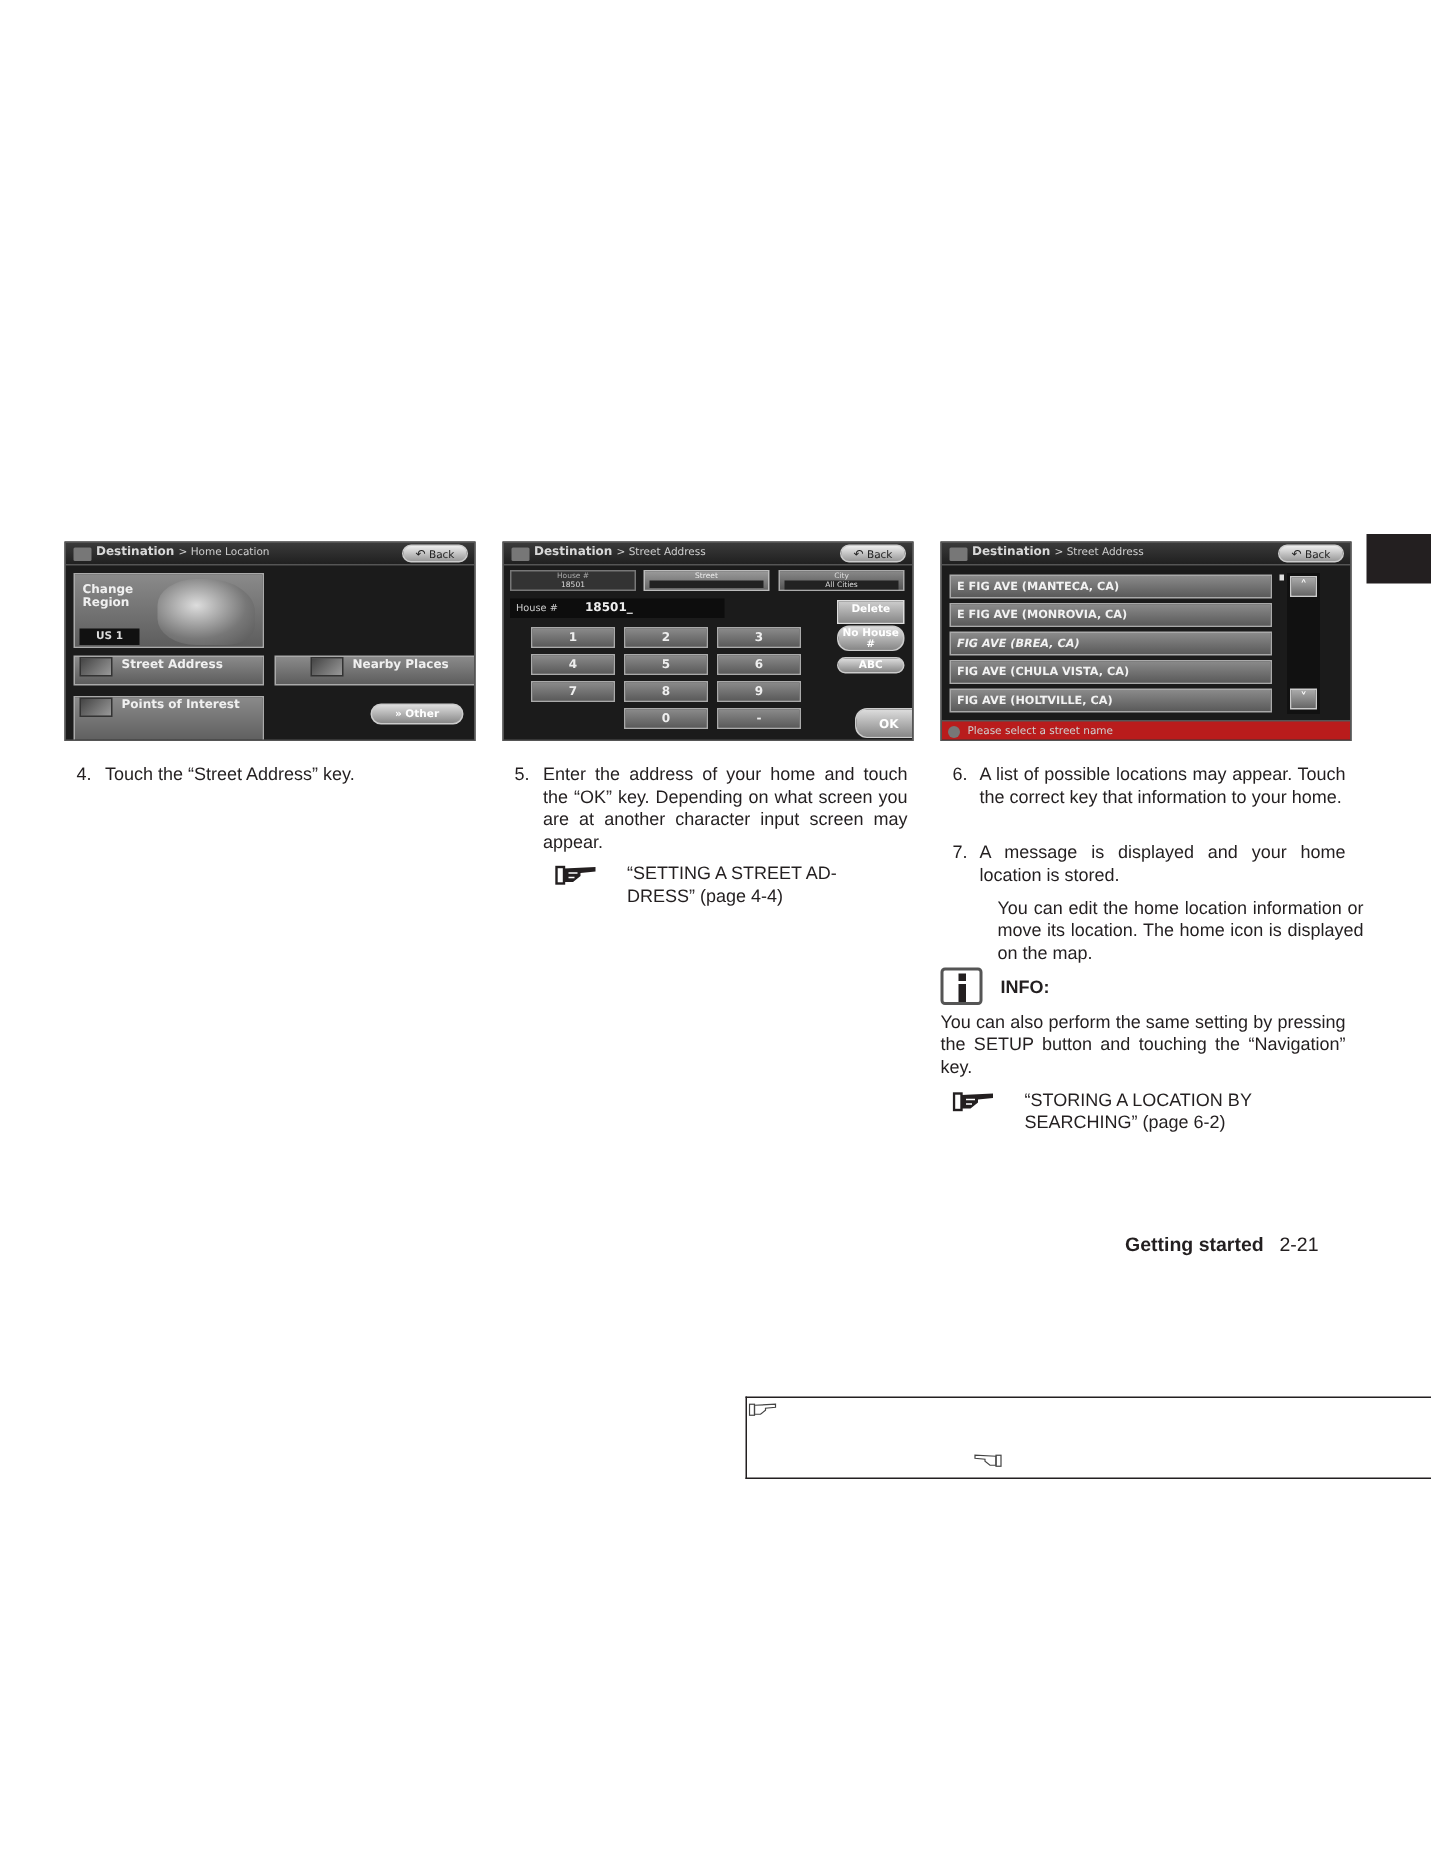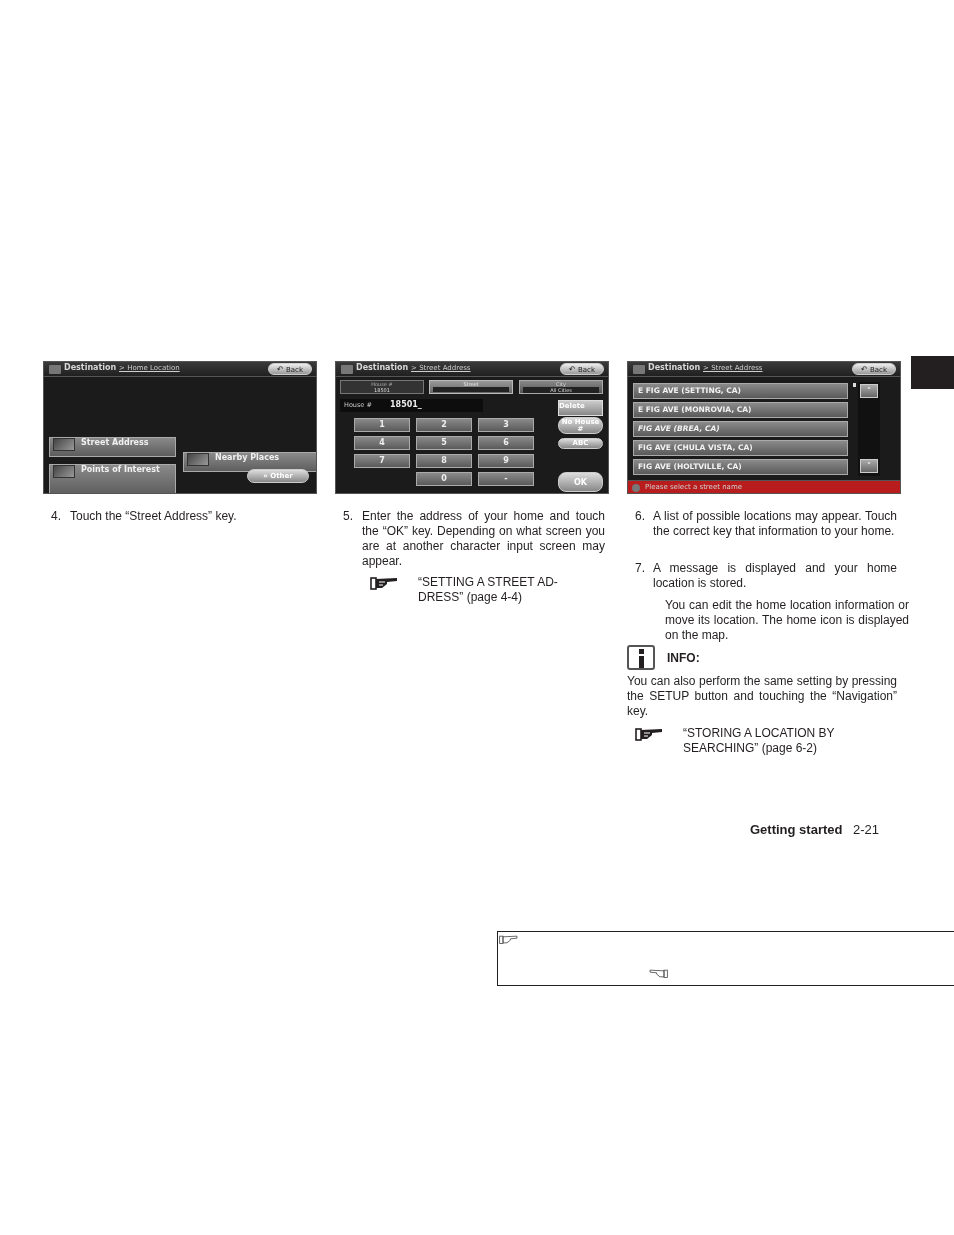--- a/index.html
+++ b/index.html
@@ -3,21 +3,21 @@
 <meta charset="utf-8">
 <style>
   * { box-sizing: border-box; margin: 0; padding: 0; }
   html, body { width: 954px; height: 1235px; background: #ffffff; overflow: hidden; }
   body { position: relative; font-family: "Liberation Sans", sans-serif; color: #231f20; }
 
   .screen { position: absolute; top: 361px; width: 274px; height: 133px; background: #1b1b1b; border: 1px solid #555; overflow: hidden; font-family: "DejaVu Sans", sans-serif; }
   .scr-title { position: absolute; left: 0; top: 0; right: 0; height: 15px; background: linear-gradient(#3a3a3a, #202020); border-bottom: 1px solid #555; }
   .scr-title .dest-icon { position: absolute; left: 5px; top: 3px; width: 12px; height: 9px; background: #777; border-radius: 1px; }
   .scr-title .crumb { position: absolute; left: 20px; top: 1px; font-size: 8px; font-weight: bold; color: #d8d8d8; white-space: nowrap; }
-  .scr-title .crumb .sub { font-weight: normal; font-size: 7px; color: #cfcfcf; text-decoration: underline; }
+  .scr-title .crumb .sub { font-weight: normal; font-size: 7px; color: #cfcfcf; }
   .back-btn { position: absolute; right: 4px; top: 1px; width: 44px; height: 12px; border-radius: 7px; background: linear-gradient(#eee, #999); border: 1px solid #ccc; font-size: 7px; color: #222; text-align: center; line-height: 11px; font-weight: normal; }
   .back-btn .ico { font-size: 8px; }
 
   .gbtn { position: absolute; background: linear-gradient(#8a8a8a, #5d5d5d); border: 1px solid #aaa; color: #f0f0f0; font-size: 8px; font-weight: bold; display: flex; align-items: flex-start; }
   .pill { position: absolute; border-radius: 8px; background: linear-gradient(#ddd, #888); border: 1px solid #ccc; color: #fff; font-size: 7px; font-weight: bold; display: flex; align-items: center; justify-content: center; text-align: center; line-height: 7px; }
   .thumb { width: 22px; height: 13px; margin: 0 6px 0 3px; background: linear-gradient(135deg, #444, #999); border: 1px solid #333; }
 
   .key { position: absolute; width: 56px; height: 14px; background: linear-gradient(#8a8a8a, #5a5a5a); border: 1px solid #aaa; color: #eee; font-size: 8px; font-weight: bold; text-align: center; line-height: 12px; }
 
   .list-item { position: absolute; left: 5px; width: 215px; height: 16px; background: linear-gradient(#8a8a8a, #5a5a5a); border: 1px solid #aaa; color: #f2f2f2; font-size: 7.5px; font-weight: bold; line-height: 14px; padding-left: 4px; white-space: nowrap; }
@@ -34,25 +34,30 @@
 </style>
 </head>
 <body>
 
 <div class="screen" style="left:43px;">
   <div class="scr-title">
     <span class="dest-icon"></span>
     <span class="crumb"><span>Destination</span> <span class="sub">&gt; Home Location</span></span>
     <div class="back-btn"><span class="ico">↶</span> <span>Back</span></div>
   </div>
+  <div class="gbtn" style="left:5px;top:20px;width:127px;height:50px;align-items:flex-start;">
+    <span style="position:absolute;left:5px;top:5px;width:40px;line-height:9px;">Change Region</span>
+    <span style="position:absolute;left:55px;top:3px;width:65px;height:44px;background:radial-gradient(ellipse at 40% 40%, #ddd, #777 60%, #555);border-radius:40% 50% 30% 40%;"></span>
+    <span style="position:absolute;left:3px;top:36px;width:40px;height:11px;background:#111;color:#ddd;font-size:7px;text-align:center;line-height:11px;">US 1</span>
+  </div>
   <div class="gbtn" style="left:5px;top:75px;width:127px;height:20px;">
     <span class="thumb"></span>
       <span>Street Address</span>
   </div>
-  <div class="gbtn" style="left:139px;top:90px;width:153px;height:20px;">
+  <div class="gbtn" style="left:139px;top:75px;width:153px;height:20px;padding-left:20px;">
     <span class="thumb"></span>
       <span>Nearby Places</span>
   </div>
   <div class="gbtn" style="left:5px;top:102px;width:127px;height:32px;">
     <span class="thumb"></span>
       <span>Points of Interest</span>
   </div>
   <div class="pill" style="left:203px;top:107px;width:62px;height:14px;">
     <span>»&nbsp;</span>
       <span>Other</span>
@@ -74,46 +79,46 @@
       <div style="height:5px;background:#222;margin:0 3px;"></div>
   </div>
   <div style="position:absolute;left:183px;top:18px;width:84px;height:14px;background:linear-gradient(#888,#555);border:1px solid #aaa;color:#ddd;font-size:5px;text-align:center;line-height:6px;">
     <div>City</div>
       <div style="background:#222;margin:0 3px;">All Cities</div>
   </div>
   <div style="position:absolute;left:4px;top:37px;width:143px;height:13px;background:#0d0d0d;">
     <span style="position:absolute;left:4px;top:2px;font-size:6.5px;color:#ccc;">House #</span>
     <span style="position:absolute;left:50px;top:1px;font-size:8px;font-weight:bold;color:#eee;">18501_</span>
   </div>
-  <div style="position:absolute;left:222px;top:38px;width:45px;height:16px;background:linear-gradient(#ccc,#888);border:1px solid #ddd;color:#fff;font-size:7px;font-weight:bold;line-height:10px;">Delete</div>
+  <div style="position:absolute;left:222px;top:38px;width:45px;height:16px;background:linear-gradient(#ccc,#888);border:1px solid #ddd;color:#fff;font-size:7px;font-weight:bold;text-align:center;line-height:10px;">Delete</div>
 
   <div class="key" style="left:18px;top:56px;">1</div>
   <div class="key" style="left:80px;top:56px;">2</div>
   <div class="key" style="left:142px;top:56px;">3</div>
   <div class="key" style="left:18px;top:74px;">4</div>
   <div class="key" style="left:80px;top:74px;">5</div>
   <div class="key" style="left:142px;top:74px;">6</div>
   <div class="key" style="left:18px;top:92px;">7</div>
   <div class="key" style="left:80px;top:92px;">8</div>
   <div class="key" style="left:142px;top:92px;">9</div>
   <div class="key" style="left:80px;top:110px;">0</div>
   <div class="key" style="left:142px;top:110px;">-</div>
 
   <div class="pill" style="left:222px;top:55px;width:45px;height:17px;">No House #</div>
   <div class="pill" style="left:222px;top:76px;width:45px;height:11px;">ABC</div>
-  <div class="pill" style="left:222px;top:110px;width:45px;height:20px;font-size:8px;">OK</div>
+  <div class="pill" style="left:234px;top:110px;width:45px;height:20px;font-size:8px;">OK</div>
 </div>
 
 <div class="screen" style="left:627px;">
   <div class="scr-title">
     <span class="dest-icon"></span>
     <span class="crumb"><span>Destination</span> <span class="sub">&gt; Street Address</span></span>
     <div class="back-btn"><span class="ico">↶</span> <span>Back</span></div>
   </div>
-  <div class="list-item" style="top:21px;">E FIG AVE (SETTING, CA)</div>
+  <div class="list-item" style="top:21px;">E FIG AVE (MANTECA, CA)</div>
   <div class="list-item" style="top:40px;">E FIG AVE (MONROVIA, CA)</div>
   <div class="list-item" style="top:59px;font-style:italic;">FIG AVE (BREA, CA)</div>
   <div class="list-item" style="top:78px;">FIG AVE (CHULA VISTA, CA)</div>
   <div class="list-item" style="top:97px;">FIG AVE (HOLTVILLE, CA)</div>
   <span style="position:absolute;left:225px;top:21px;width:3px;height:4px;background:#ddd;"></span>
   <div style="position:absolute;left:230px;top:20px;width:22px;height:94px;background:#111;"></div>
   <div class="scroll-btn" style="top:22px;"><span>˄</span></div>
   <div class="scroll-btn" style="top:97px;"><span>˅</span></div>
   <div style="position:absolute;left:0;right:0;top:118px;height:15px;background:#b91c1c;border-top:1px solid #555;">
     <span style="position:absolute;left:4px;top:3px;width:8px;height:8px;border-radius:50%;background:#777;"></span>

